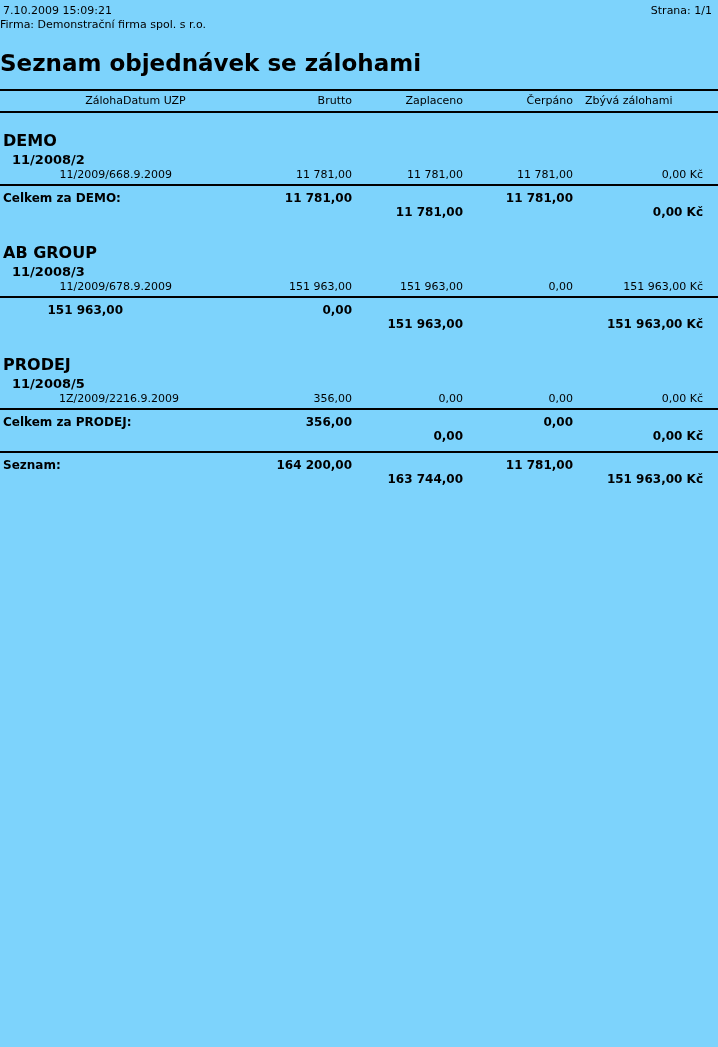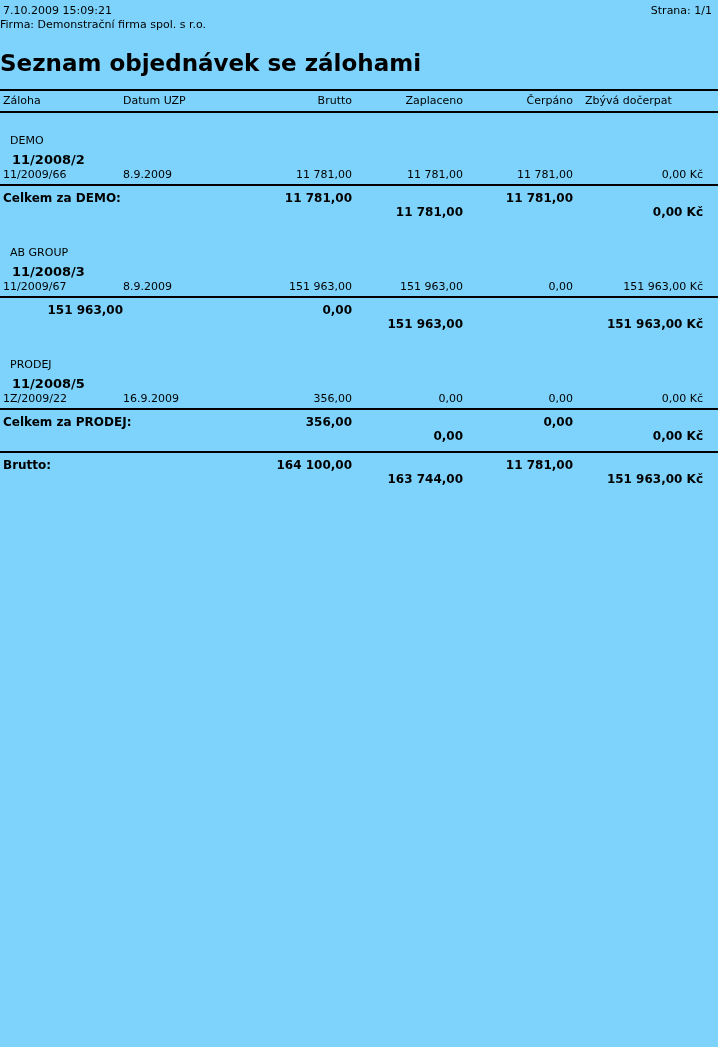--- a/index.html
+++ b/index.html
@@ -27,44 +27,44 @@
     margin-top: 17px;
     font-size: 23px;
     font-weight: 700;
     line-height: 28px;
   }
   .grid {
     display: grid;
     grid-template-columns: 123px 119px 110px 111px 110px 130px;
     width: 703px;
   }
-  .cl { text-align: left; padding-left: 3px; }
+  .cl { text-align: right; padding-left: 3px; }
   .c2 { text-align: left; }
   .cr { text-align: right; }
   .c6h { text-align: left; padding-left: 12px; }
   .thead {
     margin-top: 12px;
     border-top: 2px solid #000;
     border-bottom: 2px solid #000;
     padding: 3px 0;
   }
   .thead .grid { line-height: 14px; }
   .rule {
     height: 2px;
     background: #000;
     width: 718px;
     margin-top: 3px;
   }
   .group { margin-top: 26px; }
   .group.first { margin-top: 20px; }
   .group-name {
-    font-size: 11px;
-    font-weight: 400;
+    font-size: 16px;
+    font-weight: 700;
     line-height: 15px;
-    padding-left: 10px;
+    padding-left: 3px;
   }
   .order-no {
     font-size: 13px;
     font-weight: 700;
     line-height: 16px;
     padding-left: 12px;
     margin-top: 4px;
   }
   .data-row { line-height: 13px; }
   .total-line {
@@ -90,21 +90,21 @@
 
   <div class="report-title">Seznam objednávek se zálohami</div>
 
   <div class="thead">
     <div class="grid">
       <div class="cl">Záloha</div>
       <div class="c2">Datum UZP</div>
       <div class="cr">Brutto</div>
       <div class="cr">Zaplaceno</div>
       <div class="cr">Čerpáno</div>
-      <div class="c6h">Zbývá dočerpat</div>
+      <div class="c6h">Zbývá zálohami</div>
     </div>
   </div>
 
   <div class="group first">
     <div class="group-name">DEMO</div>
     <div class="order-no">11/2008/2</div>
     <div class="grid data-row">
       <div class="cl">11/2009/66</div>
       <div class="c2">8.9.2009</div>
       <div class="cr">11 781,00</div>
@@ -180,22 +180,22 @@
       <div class="cr"></div>
       <div class="cr">0,00</div>
       <div class="cr"></div>
       <div class="cr">0,00 Kč</div>
     </div>
   </div>
 
   <div class="grand">
     <div class="rule"></div>
     <div class="grid total-line l1">
-      <div class="total-label">Brutto:</div>
-      <div class="cr">164 100,00</div>
+      <div class="total-label">Seznam:</div>
+      <div class="cr">164 200,00</div>
       <div class="cr"></div>
       <div class="cr">11 781,00</div>
       <div class="cr"></div>
     </div>
     <div class="grid total-line l2">
       <div class="total-label"></div>
       <div class="cr"></div>
       <div class="cr">163 744,00</div>
       <div class="cr"></div>
       <div class="cr">151 963,00 Kč</div>

